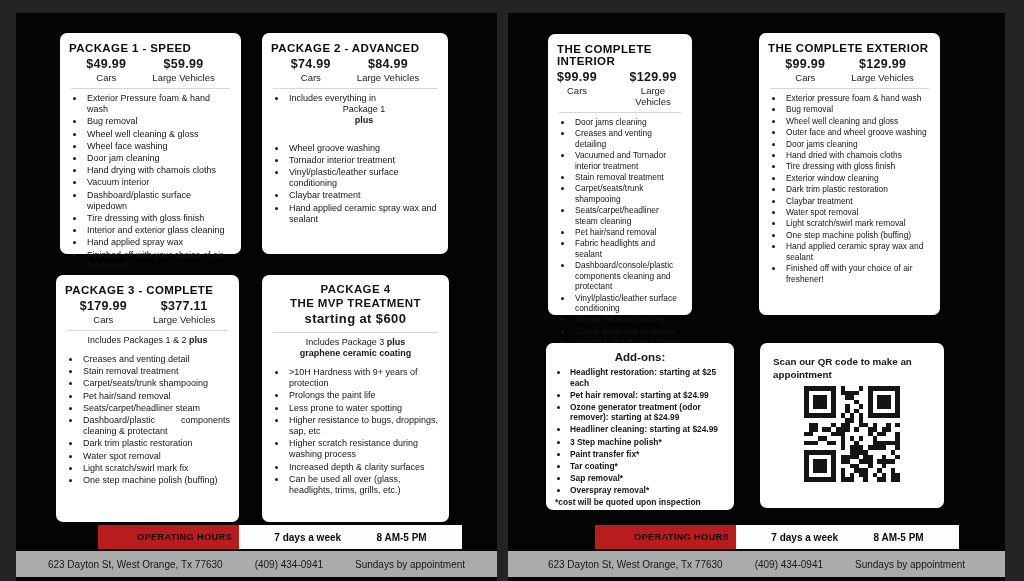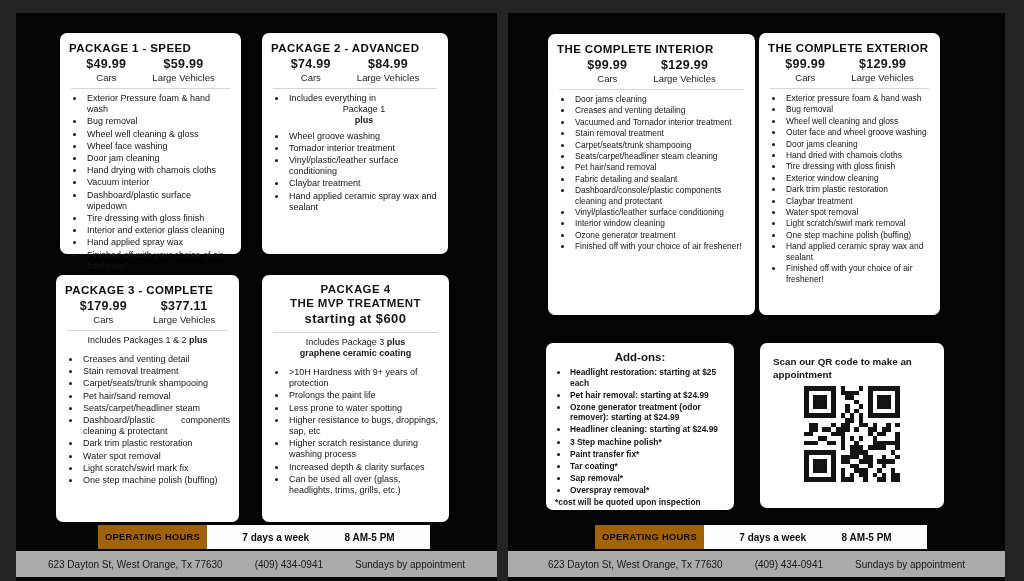--- a/index.html
+++ b/index.html
@@ -28,35 +28,35 @@
   ul.bold-items{margin:4px 0 0 0;padding:0 0 0 14px;font-size:8.4px;line-height:10.6px;font-weight:bold;}
   ul.bold-items li{margin:0 0 1.5px 0;padding-left:1px;}
   .ctr{text-align:center;}
   .b{font-weight:bold;}
   .footnote{font-size:8.4px;font-weight:bold;margin-top:1px;}
   .addons-title{margin:1px 0 4px 0;text-align:center;font-size:11.5px;font-weight:bold;}
   .qr-title{margin:6px 4px 4px 4px;text-align:left;font-size:9.8px;font-weight:bold;line-height:12.5px;}
   .qr-wrap{display:flex;justify-content:center;margin-top:5px;}
   svg.qr{width:96px;height:96px;shape-rendering:crispEdges;}
   .opbar{position:absolute;top:512px;height:24px;display:flex;}
-  .opbox{background:#a16207;display:flex;align-items:center;justify-content:center;
-         width:109px;font-size:9.3px;font-weight:bold;letter-spacing:.3px;color:#0b0b0b;}
+  .opbox{background:#b91c1c;display:flex;align-items:center;justify-content:center;
+         width:109px;font-size:9.3px;font-weight:bold;letter-spacing:.3px;color:#0b0b0b;padding-left:32px;}
   .opwhite{background:#fdfdfd;width:223px;display:flex;align-items:center;
          justify-content:space-evenly;font-size:10px;font-weight:bold;color:#0b0b0b;}
   .addrbar{position:absolute;top:538px;left:0;right:0;height:26px;background:#ababab;
          display:flex;align-items:center;justify-content:center;gap:32px;
          font-size:10px;color:#161616;}
   
   #card-p1{left:44px;top:20px;width:181px;height:221px;}
   #card-p2{left:246px;top:20px;width:186px;height:221px;}
   #card-p3{left:40px;top:262px;width:183px;height:247px;}
   #card-p4{left:246px;top:262px;width:187px;height:247px;}
   #opbar-left{left:82px;}
   
-  #card-int{left:40px;top:21px;width:207px;height:281px;}
+  #card-int{left:40px;top:21px;width:144px;height:281px;}
   #card-ext{left:251px;top:20px;width:181px;height:282px;}
   #card-add{left:38px;top:330px;width:188px;height:167px;}
   #card-qr{left:252px;top:330px;width:184px;height:165px;}
   #opbar-right{left:87px;}
 </style>
 </head>
 <body>
 
 <div class="stage">
 
@@ -97,21 +97,21 @@
         <div class="pcol">
           <div class="price">$74.99</div>
           <div class="vlabel">Cars</div>
         </div>
         <div class="pcol">
           <div class="price">$84.99</div>
           <div class="vlabel">Large Vehicles</div>
         </div>
       </div>
       <hr class="divider">
-      <ul class="items" style="margin-bottom:4px;">
+      <ul class="items" style="margin-bottom:16px;">
         <li>
           <div>Includes everything in</div>
           <div class="ctr">Package 1</div>
           <div class="ctr b">plus</div>
         </li>
       </ul>
       <ul class="items nogap">
           <li>Wheel groove washing</li>
           <li>Tornador interior treatment</li>
           <li>Vinyl/plastic/leather surface conditioning</li>
@@ -195,21 +195,21 @@
       </div>
       <hr class="divider">
       <ul class="items small">
           <li>Door jams cleaning</li>
           <li>Creases and venting detailing</li>
           <li>Vacuumed and Tornador interior treatment</li>
           <li>Stain removal treatment</li>
           <li>Carpet/seats/trunk shampooing</li>
           <li>Seats/carpet/headliner steam cleaning</li>
           <li>Pet hair/sand removal</li>
-          <li>Fabric detailing and sealant</li>
+          <li>Fabric headlights and sealant</li>
           <li>Dashboard/console/plastic components cleaning and protectant</li>
           <li>Vinyl/plastic/leather surface conditioning</li>
           <li>Interior window cleaning</li>
           <li>Ozone generator treatment</li>
           <li>Finished off with your choice of air freshener!</li>
         </ul>
     </article>
 
     <article class="card" id="card-ext">
       <h2 class="card-title">THE COMPLETE EXTERIOR</h2>

